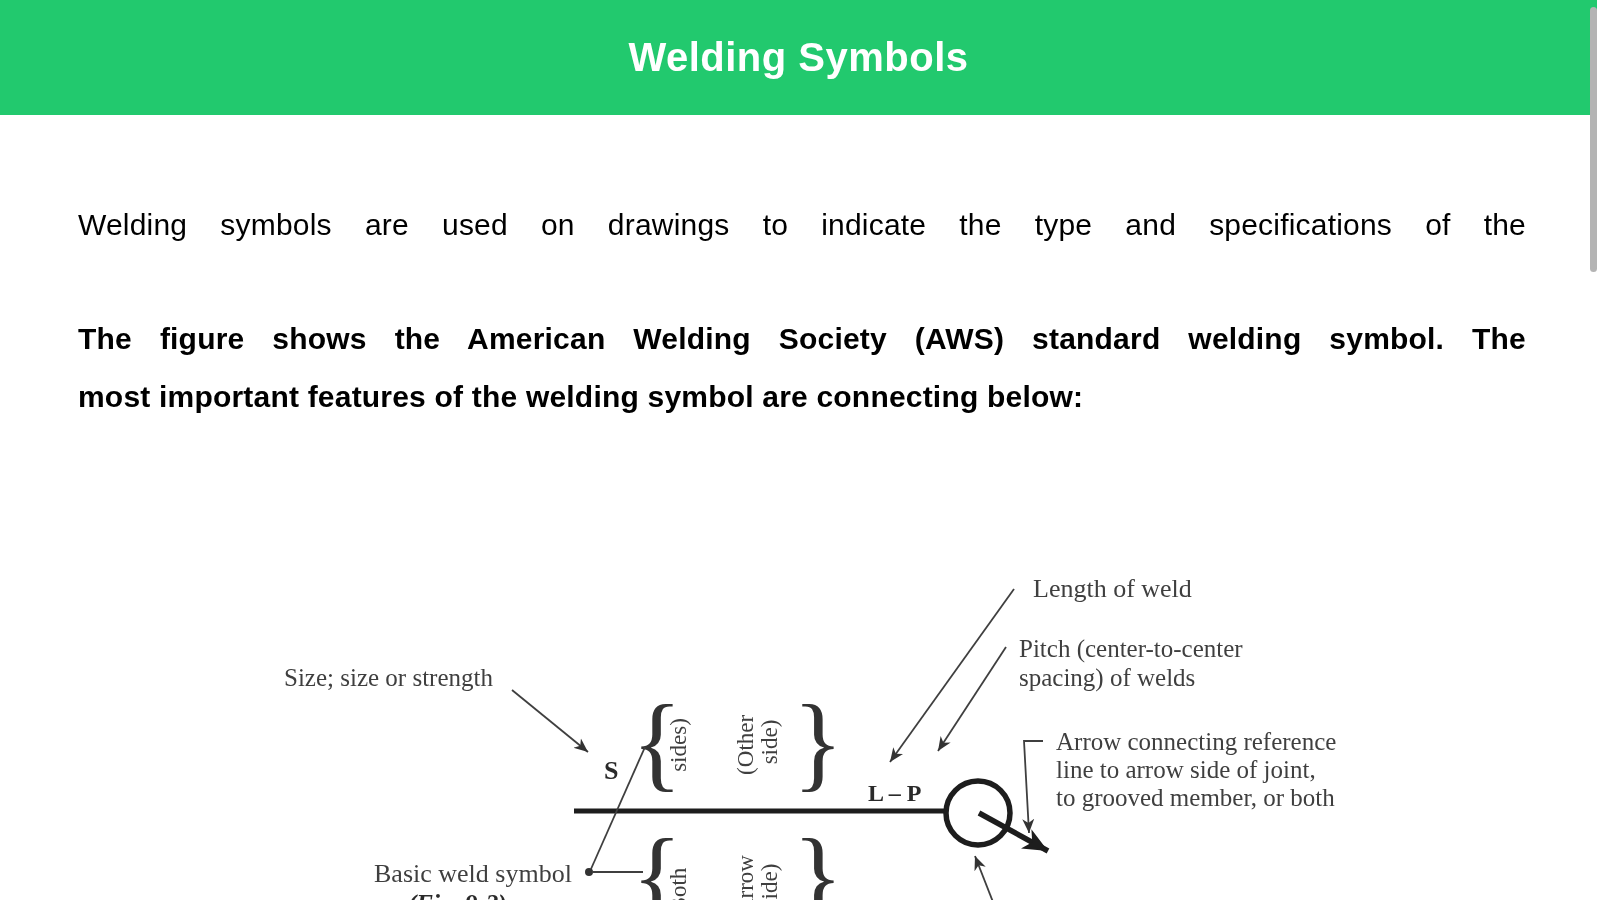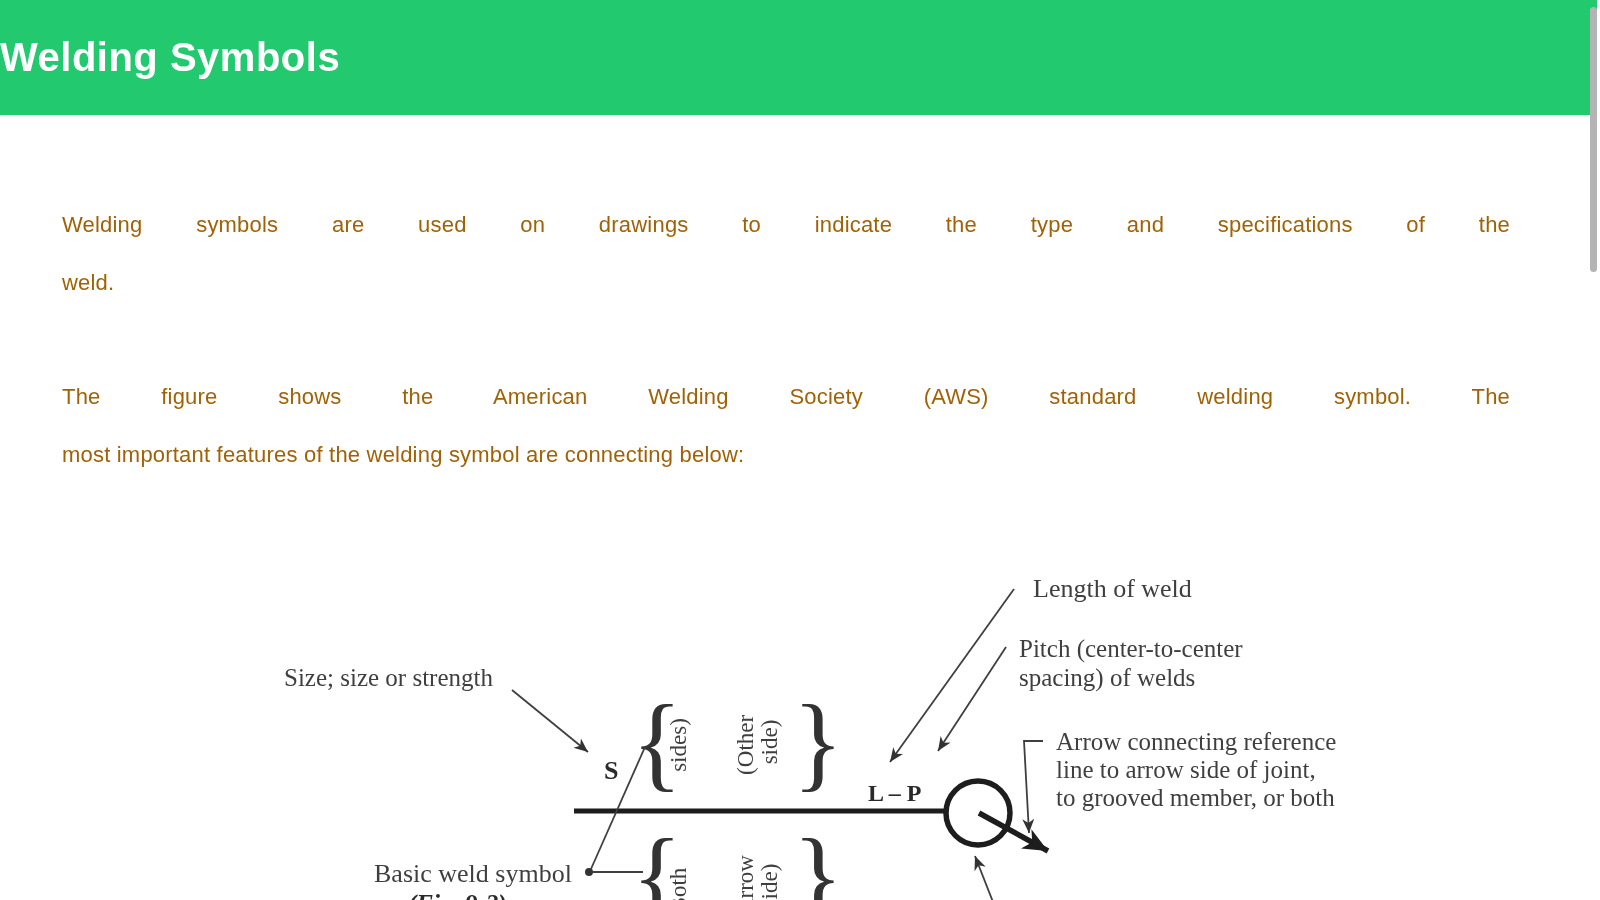--- a/index.html
+++ b/index.html
@@ -4,33 +4,33 @@
 <style>
   html, body { margin: 0; padding: 0; background: #ffffff; }
   .page {
     position: relative; width: 1600px; height: 900px;
     background: #ffffff; overflow: hidden;
     font-family: "Liberation Sans", sans-serif;
   }
   
   .header {
     position: absolute; top: 0; left: 0; width: 1597px; height: 115px;
-    background: #22c96e; display: flex; align-items: center; justify-content: flex-start;
+    background: #22c96e; display: flex; align-items: center; justify-content: center;
   }
   .header-title {
     color: #ffffff; font-size: 40px; font-weight: bold; letter-spacing: 0.5px;
   }
   
   .body-text {
-    position: absolute; left: 62px; top: 196px; width: 1448px;
-    color: #a16207; font-size: 22px; line-height: 58px; letter-spacing: 0.2px;
+    position: absolute; left: 78px; top: 196px; width: 1448px;
+    color: #000000; font-size: 30px; line-height: 58px; letter-spacing: 0.2px;
   }
   .tline { height: 58px; white-space: nowrap; }
   .tline.just { white-space: normal; text-align: justify; text-align-last: justify; }
-  .para2 { margin-top: 56px; }
+  .para2 { margin-top: 56px; font-weight: bold; }
   
   svg.diagram { position: absolute; left: 0; top: 550px; }
   .dt  { font-family: "Liberation Serif", "DejaVu Serif", serif; fill: #3f3f3f; }
   .dtb { font-family: "Liberation Serif", "DejaVu Serif", serif; fill: #2a2a2a; font-weight: bold; }
   .brace { font-family: "Liberation Serif", "DejaVu Serif", serif; fill: #333333; }
   .thin  { stroke: #3f3f3f; stroke-width: 1.8; fill: none; }
   .heavy { stroke: #1d1d1d; fill: none; }
   
   .scroll-thumb {
     position: absolute; left: 1590px; top: 7px; width: 7px; height: 265px;
@@ -42,21 +42,20 @@
 
 <div class="page">
 
   <div class="header">
     <div class="header-title">Welding Symbols</div>
   </div>
 
   <div class="body-text">
     <div>
       <div class="tline just">Welding symbols are used on drawings to indicate the type and specifications of the</div>
-      <div class="tline">weld.</div>
     </div>
     <div class="para2">
       <div class="tline just">The figure shows the American Welding Society (AWS) standard welding symbol. The</div>
       <div class="tline">most important features of the welding symbol are connecting below:</div>
     </div>
   </div>
 
   <svg class="diagram" width="1600" height="350" viewBox="0 550 1600 350">
     <defs>
       <marker id="m-small" markerUnits="userSpaceOnUse" markerWidth="16" markerHeight="14" refX="14" refY="7" orient="auto">

